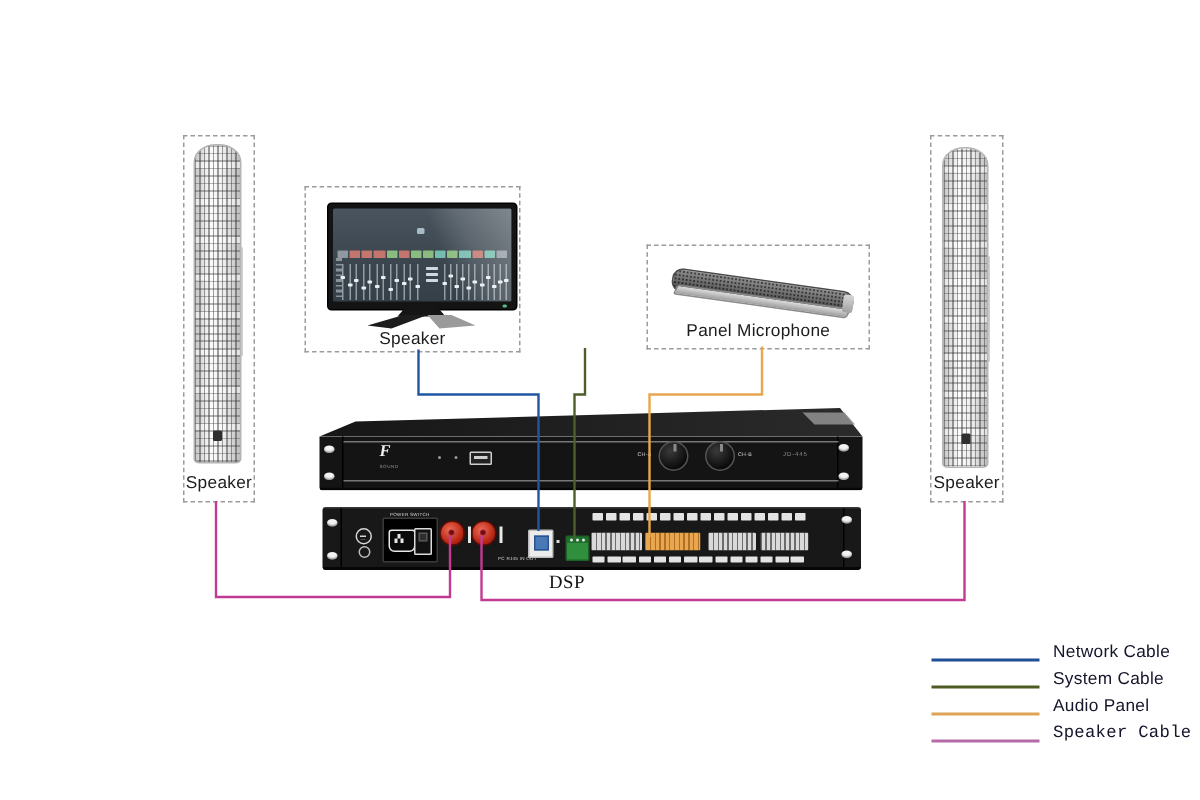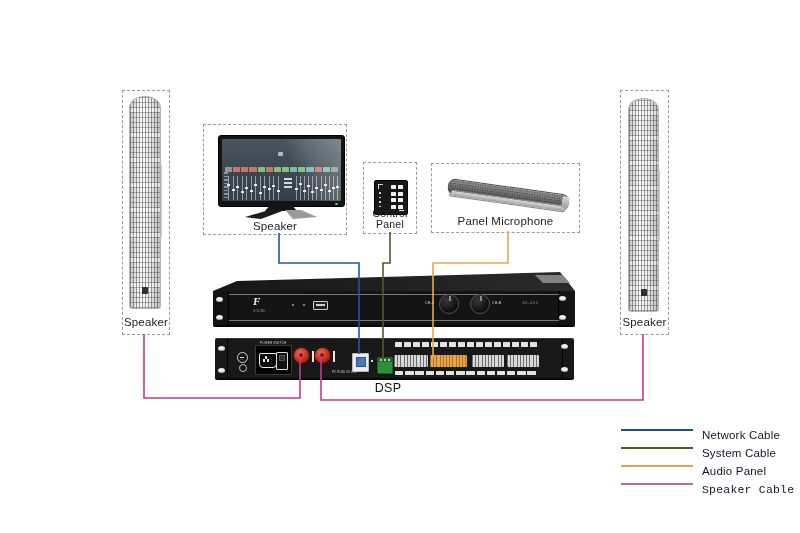--- a/index.html
+++ b/index.html
@@ -87,21 +87,21 @@
   .phoenix{position:absolute;width:14px;height:15px;background:#2f8f3c;border:1px solid #1d5f26;border-radius:1px;}
   .phoenix::before{content:"";position:absolute;left:0;right:0;top:0;height:4px;background:#1f6f2c;}
   .phoenix::after{content:"";position:absolute;left:2px;top:1px;width:2px;height:2px;border-radius:50%;background:#e8e8e8;box-shadow:4px 0 0 #e8e8e8,8px 0 0 #e8e8e8;}
   .tdot{position:absolute;width:2px;height:2px;background:#dedede;}
   .term-row{position:absolute;display:flex;gap:1.8px;}
   .term-seg{height:100%;background:#e3e3e3;border-radius:.5px;}
   .term-block{position:absolute;height:12px;border-radius:1px;
       background:repeating-linear-gradient(90deg,rgba(20,20,20,.55) 0 1px,transparent 1px 3.2px),#d9d9d9;}
   .term-block.orange{background:repeating-linear-gradient(90deg,rgba(120,60,0,.5) 0 1px,transparent 1px 3.2px),#e8a64e;}
   
-  .legend-row{position:absolute;display:flex;align-items:flex-start;gap:9px;height:12px;}
+  .legend-row{position:absolute;display:flex;align-items:flex-end;gap:9px;height:12px;}
   .legend-line{width:72px;height:2px;flex:0 0 auto;}
   .legend-label{font-size:11.5px;color:#14142a;letter-spacing:.2px;white-space:nowrap;}
   .dsp-label{position:absolute;text-align:center;font-size:12.5px;color:#101010;letter-spacing:.3px;}
   svg{display:block;}
 </style>
 </head>
 <body>
 
 <div id="page">
 
@@ -234,43 +234,20 @@
       <div class="mon-reflect"></div>
     </div>
     <div class="mon-led"></div>
   </div>
   <svg class="abs" style="left:245px;top:204px;" width="72" height="17">
     <polygon points="26,0 46,0 52,7 20,7" fill="#151515"></polygon>
     <polygon points="0,13 24,6 40,6 16,15" fill="#1c1c1c"></polygon>
     <polygon points="40,6 56,6 72,13 48,15" fill="#9a9a9a"></polygon>
   </svg>
 
-  <div class="dbox" style="left:363px;top:162px;width:52px;height:70px;">
-    <div class="cpanel" style="left:10px;top:17px;width:32px;height:33px;">
-      <div class="cp-corner"></div>
-      <div class="cp-dots">
-        <div class="cp-dot"></div>
-          <div class="cp-dot"></div>
-          <div class="cp-dot"></div>
-          <div class="cp-dot"></div>
-      </div>
-      <div class="cp-grid">
-        <div class="cp-btn"></div>
-          <div class="cp-btn"></div>
-          <div class="cp-btn"></div>
-          <div class="cp-btn"></div>
-        <div class="cp-btn"></div>
-          <div class="cp-btn"></div>
-          <div class="cp-btn"></div>
-          <div class="cp-btn"></div>
-      </div>
-      <div class="cp-dash"></div>
-    </div>
-    <div class="dev-label" style="bottom:2px;font-size:10.5px;line-height:1.1;">Control Panel</div>
-  </div>
 
   <div class="dbox" style="left:431px;top:163px;width:147px;height:68px;">
     <div class="mic-bar" style="left:16px;top:14px;width:120px;height:14px;">
       <div class="mic-base"></div>
       <div class="mic-endcap"></div>
     </div>
     <div class="dev-label" style="bottom:5px;">Panel Microphone</div>
   </div>
 
   <div class="abs" style="left:213px;top:272px;width:362px;height:53px;">
@@ -361,21 +338,21 @@
         <div class="term-seg" style="width: 8.4px;"></div>
         <div class="term-seg" style="width: 8.4px;"></div>
         <div class="term-seg" style="width: 8.4px;"></div>
         <div class="term-seg" style="width: 8.4px;"></div>
         <div class="term-seg" style="width: 8.4px;"></div>
         <div class="term-seg" style="width: 8.4px;"></div>
         <div class="term-seg" style="width: 8.4px;"></div>
         <div class="term-seg" style="width: 8.4px;"></div>
       </div>
   </div>
-  <div class="dsp-label" style="left:348px;top:381px;width:80px;">DSP</div>
+  <div class="dsp-label" style="left:338px;top:381px;width:80px;font-family:Liberation Serif, serif;">DSP</div>
 
   <svg class="abs" style="left:0;top:0;pointer-events:none;" width="800" height="533">
     <polyline fill="none" stroke-width="1.6" points="279,233 279,263 359,263 359,354" stroke="#2155a3"></polyline>
     <polyline fill="none" stroke-width="1.6" points="390,232 390,263 383,263 383,359" stroke="#4e5e28"></polyline>
     <polyline fill="none" stroke-width="1.6" points="508,231 508,263 433,263 433,358" stroke="#e8a64f"></polyline>
     <polyline fill="none" stroke-width="1.6" points="144,334 144,398 300,398 300,357" stroke="#c23a92"></polyline>
     <polyline fill="none" stroke-width="1.6" points="643,334 643,400 321,400 321,357" stroke="#c23a92"></polyline>
   </svg>
 
   <div>

